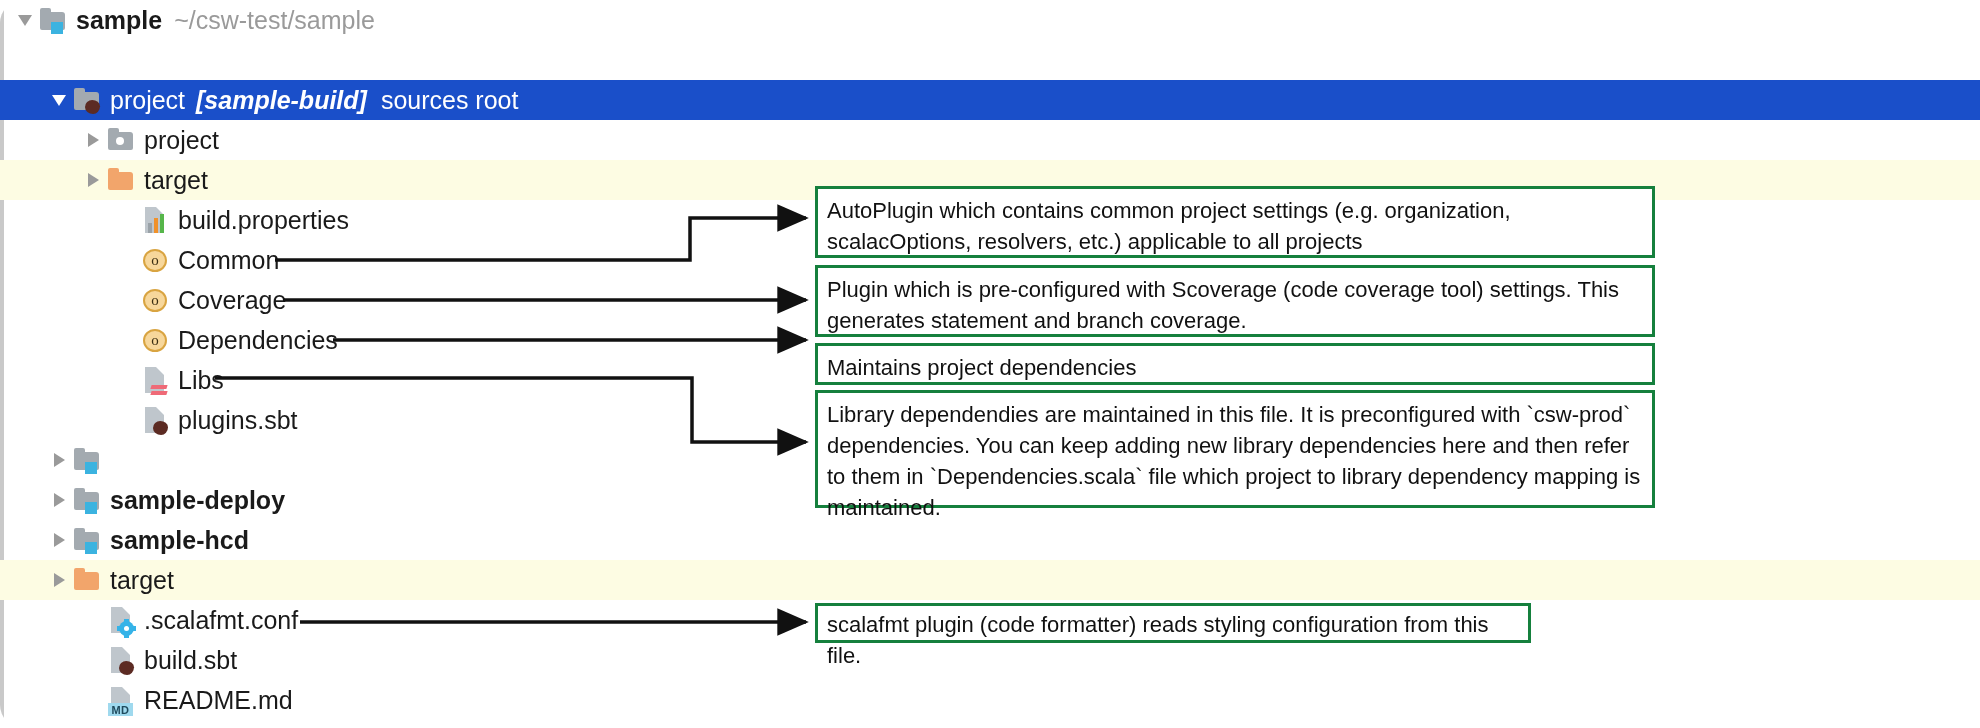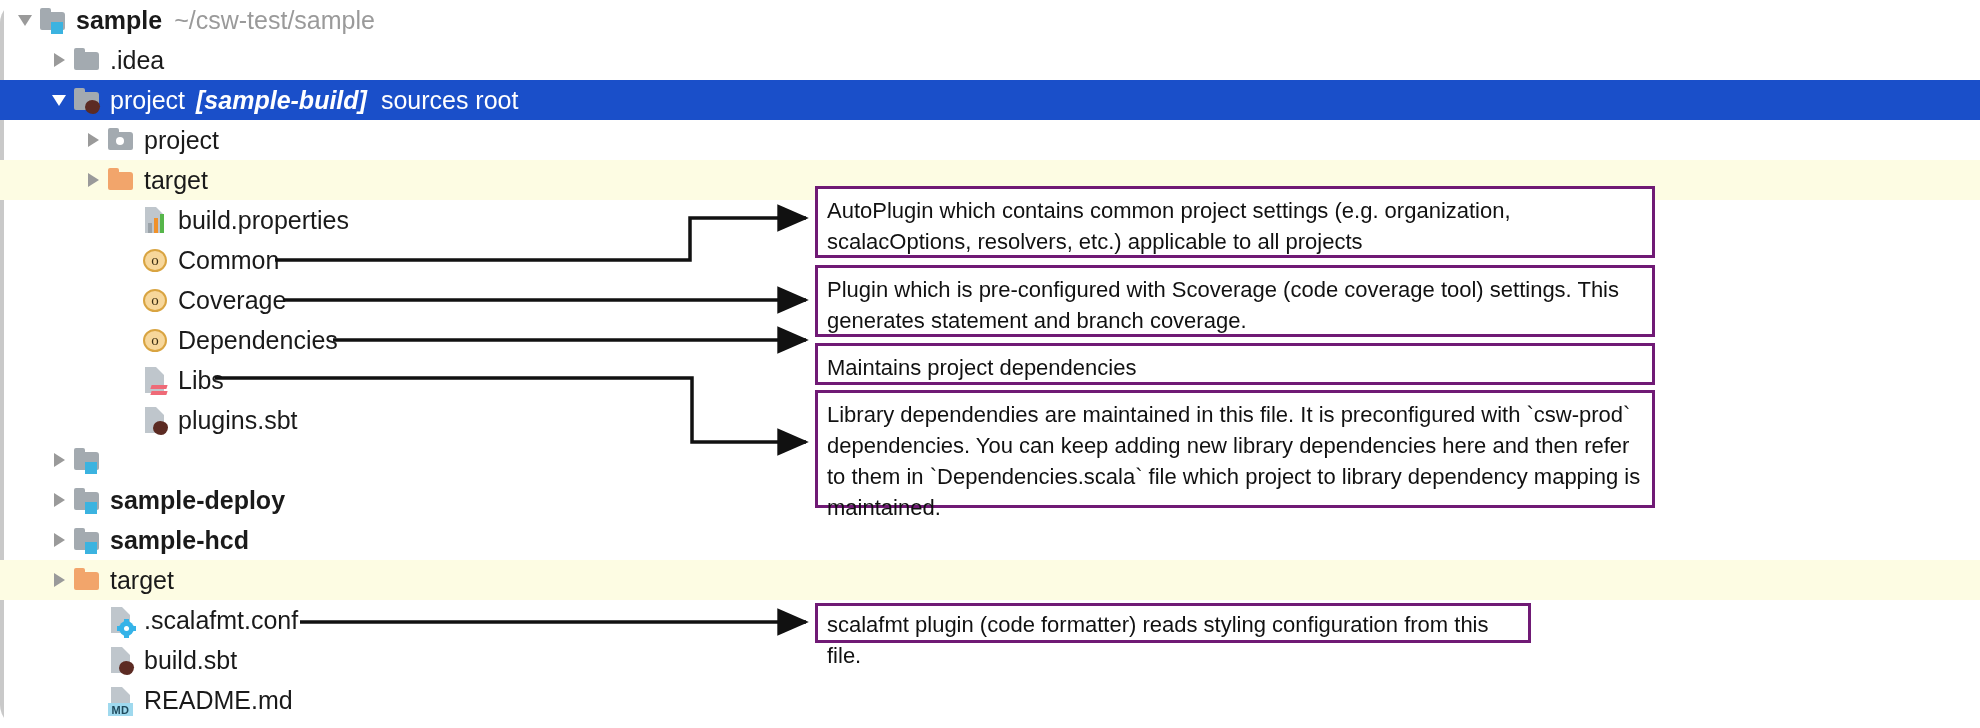--- a/index.html
+++ b/index.html
@@ -94,21 +94,21 @@
 
   .name{margin-right:0;}
   .name.b{font-weight:bold;}
   .path{color:#9a9a9a;margin-left:12px;}
   .tagtext{font-weight:bold;margin-left:11px;font-style:italic;}
   .srcroot{margin-left:14px;}
 
   
   .box{
     position:absolute;
-    border:3px solid #701a75;
+    border:3px solid #15803d;
     background:#ffffff;
     box-sizing:border-box;
     font-size:22px;
     line-height:31px;
     color:#111111;
     padding:6px 8px 6px 9px;
   }
 
   
   svg.links{position:absolute;left:0;top:0;width:1980px;height:728px;pointer-events:none;}
@@ -127,31 +127,20 @@
           <span class="tw down"></span>
         </span>
         <span class="icon ic-module">
           <span class="tab"></span>
           <span class="body"></span>
           <span class="badge"></span>
         </span>
         <span class="name b">sample</span>
         <span class="path">~/csw-test/sample</span>
       </div>
-      <div class="row" style="top: 40px;">
-        <span style="display: inline-block; width: 42px; min-width: 42px;"></span>
-        <span class="twisty">
-          <span class="tw right"></span>
-        </span>
-        <span class="icon ic-folder">
-          <span class="tab"></span>
-          <span class="body"></span>
-        </span>
-        <span class="name">.idea</span>
-      </div>
       <div class="row sel" style="top: 80px;">
         <span style="display: inline-block; width: 42px; min-width: 42px;"></span>
         <span class="twisty">
           <span class="tw down"></span>
         </span>
         <span class="icon ic-sbtfolder">
           <span class="tab"></span>
           <span class="body"></span>
           <span class="blob"></span>
         </span>

